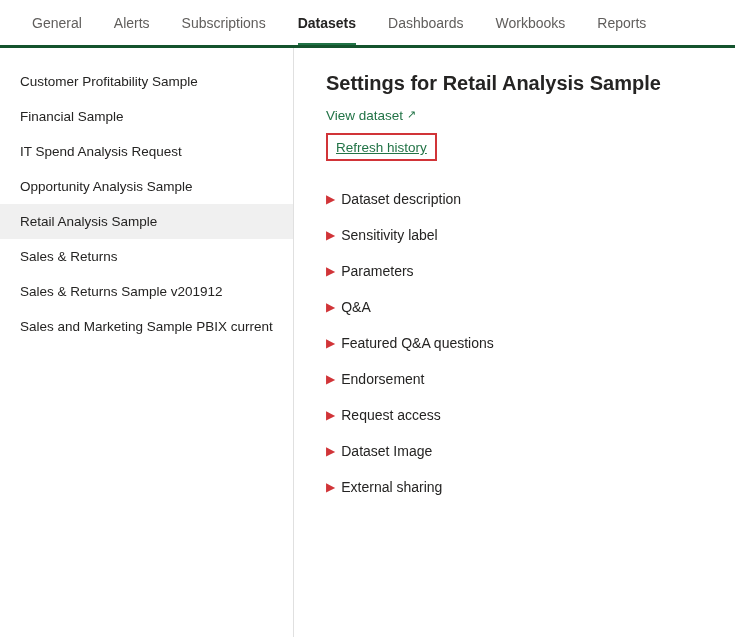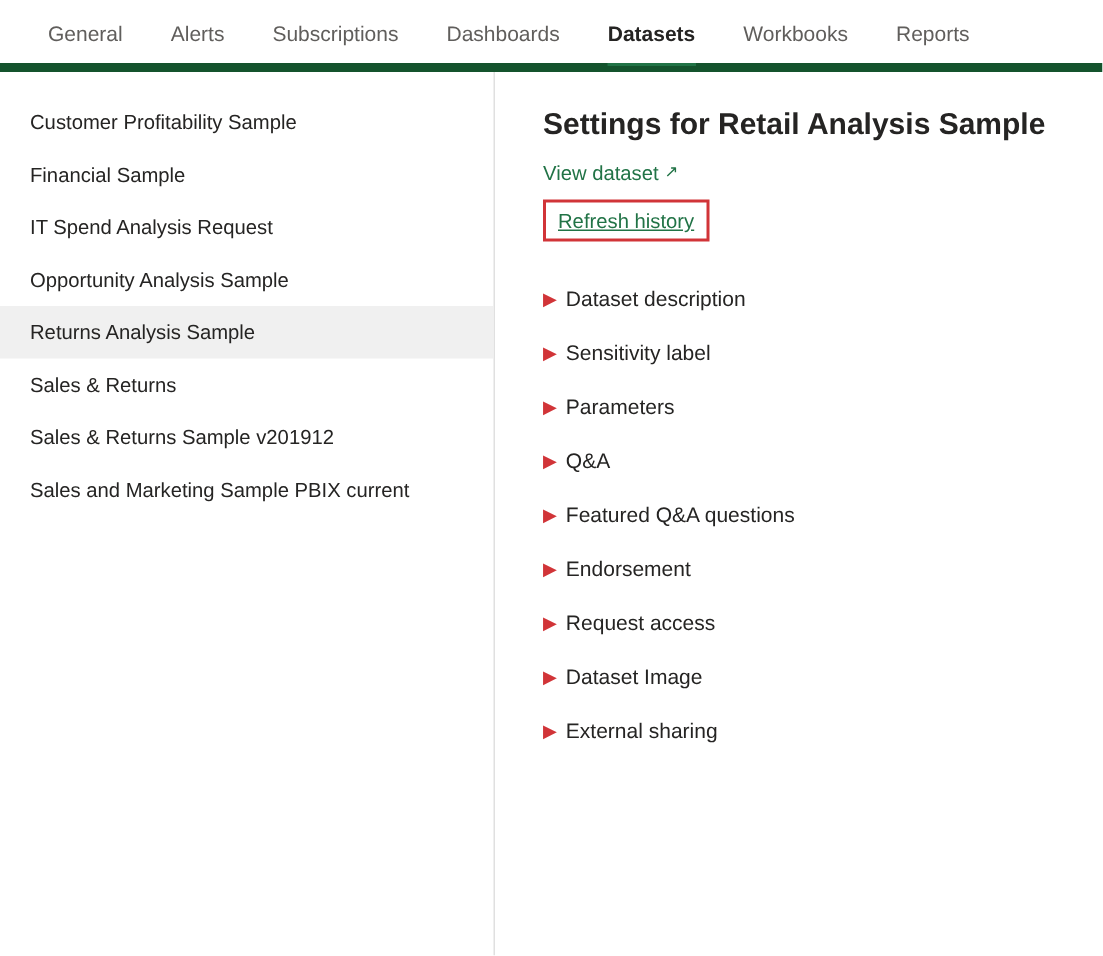--- a/index.html
+++ b/index.html
@@ -9,22 +9,22 @@
       color: #252423;
       background: #fff;
       width: 735px;
       height: 637px;
       overflow: hidden;
     }
 
     
     .top-nav {
       display: flex;
-      align-items: flex-start;
-      border-bottom: 6px solid #14532d;
+      align-items: flex-end;
+      border-bottom: 3px solid #14532d;
       padding: 0 16px;
       height: 48px;
     }
     .nav-tab {
       padding: 14px 16px;
       cursor: pointer;
       color: #605e5c;
       font-size: 14px;
       position: relative;
       white-space: nowrap;
@@ -44,21 +44,21 @@
     }
 
     
     .main-layout {
       display: flex;
       height: calc(637px - 48px);
     }
 
     
     .left-panel {
-      width: 330px;
+      width: 294px;
       border-right: 1px solid #e0e0e0;
       padding: 16px 0;
       overflow-y: auto;
     }
     .list-item {
       padding: 10px 20px;
       cursor: pointer;
       color: #252423;
       font-size: 13.5px;
     }
@@ -124,34 +124,34 @@
       color: #217346;
     }
   </style>
 </head>
 <body>
 
 <nav class="top-nav">
 <div class="nav-tab">General</div>
     <div class="nav-tab">Alerts</div>
     <div class="nav-tab">Subscriptions</div>
+    <div class="nav-tab active">Datasets</div>
     <div class="nav-tab">Dashboards</div>
-    <div class="nav-tab active">Datasets</div>
     <div class="nav-tab">Workbooks</div>
     <div class="nav-tab">Reports</div>
   </nav>
 
 <div class="main-layout">
 
   <div class="left-panel">
   <div class="list-item">Customer Profitability Sample</div>
       <div class="list-item">Financial Sample</div>
       <div class="list-item">IT Spend Analysis Request</div>
       <div class="list-item">Opportunity Analysis Sample</div>
-      <div class="list-item selected">Returns Analysis Sample</div>
+      <div class="list-item selected">Retail Analysis Sample</div>
       <div class="list-item">Sales &amp; Returns</div>
       <div class="list-item">Sales &amp; Returns Sample v201912</div>
       <div class="list-item">Sales and Marketing Sample PBIX current</div>
     </div>
 
   <div class="right-panel">
     <div class="settings-title">Settings for Retail Analysis Sample</div>
 
     <div>
       <a class="view-dataset-link">

